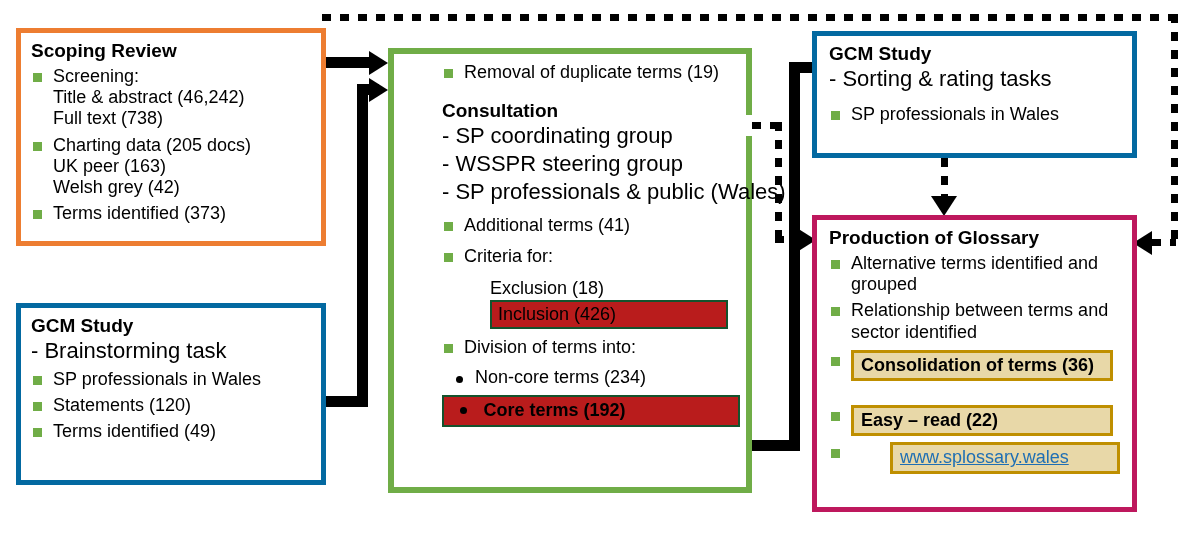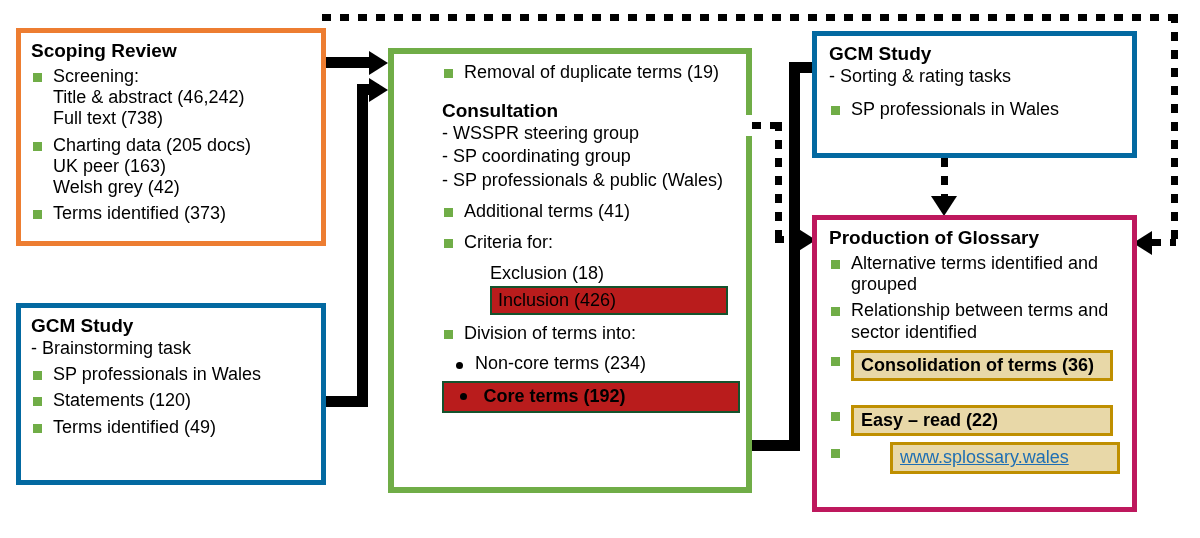--- a/index.html
+++ b/index.html
@@ -8,21 +8,21 @@
        color:#000000;}
   #stage{position:relative;width:1200px;height:538px;}
 
   
   .box{position:absolute;background:#ffffff;box-sizing:border-box;}
   .box.orange{border:5px solid #ED7D31;}
   .box.blue{border:5px solid #0369a1;}
   .box.gold{border:5px solid #be185d;}
 
   .title{font-weight:bold;font-size:19px;line-height:1.05;margin:0 0 2px 0;}
-  .dashline{font-size:18px;line-height:1.18;margin:0 0 2px 0;white-space:nowrap;}
+  .dashline{font-size:22px;line-height:1.18;margin:0 0 2px 0;white-space:nowrap;}
 
   
   .brow{display:flex;align-items:flex-start;margin:5px 0 0 0;}
   .bsq{flex:0 0 auto;width:9px;height:9px;background:#70AD47;
        margin:7px 11px 0 2px;}
   .bdot{flex:0 0 auto;width:7px;height:7px;border-radius:50%;
         background:#000;margin:9px 12px 0 14px;}
   .btxt{font-size:18px;line-height:1.18;}
   .plain{font-size:18px;line-height:1.18;margin:0;padding-left:22px;}
   .nb{font-size:18px;line-height:1.18;}
@@ -130,22 +130,22 @@
   <div class="seg" style="left:746px;top:48px;width:6px;height:67px;background:#70AD47;"></div>
   <div class="seg" style="left:746px;top:136px;width:6px;height:357px;background:#70AD47;"></div>
 
   <div style="position:absolute;left:394px;top:54px;width:352px;height:433px;
               padding:8px 8px 0 8px;box-sizing:border-box;margin-left:40px;">
     <div class="brow" style="margin-top:0;">
       <span class="bsq"></span>
       <span class="btxt">Removal of duplicate terms (19)</span>
     </div>
     <div class="title" style="margin-top:18px;">Consultation</div>
+    <div class="dashline">-  SP coordinating group</div>
     <div class="dashline">-  WSSPR steering group</div>
-    <div class="dashline">-  SP coordinating group</div>
     <div class="dashline">-  SP professionals &amp; public (Wales)</div>
     <div class="brow" style="margin-top:10px;">
       <span class="bsq"></span>
       <span class="btxt">Additional terms (41)</span>
     </div>
     <div class="brow" style="margin-top:10px;">
       <span class="bsq"></span>
       <span class="btxt">Criteria for:</span>
     </div>
     <div class="plain" style="margin-top:10px;padding-left:48px;">Exclusion (18)</div>

